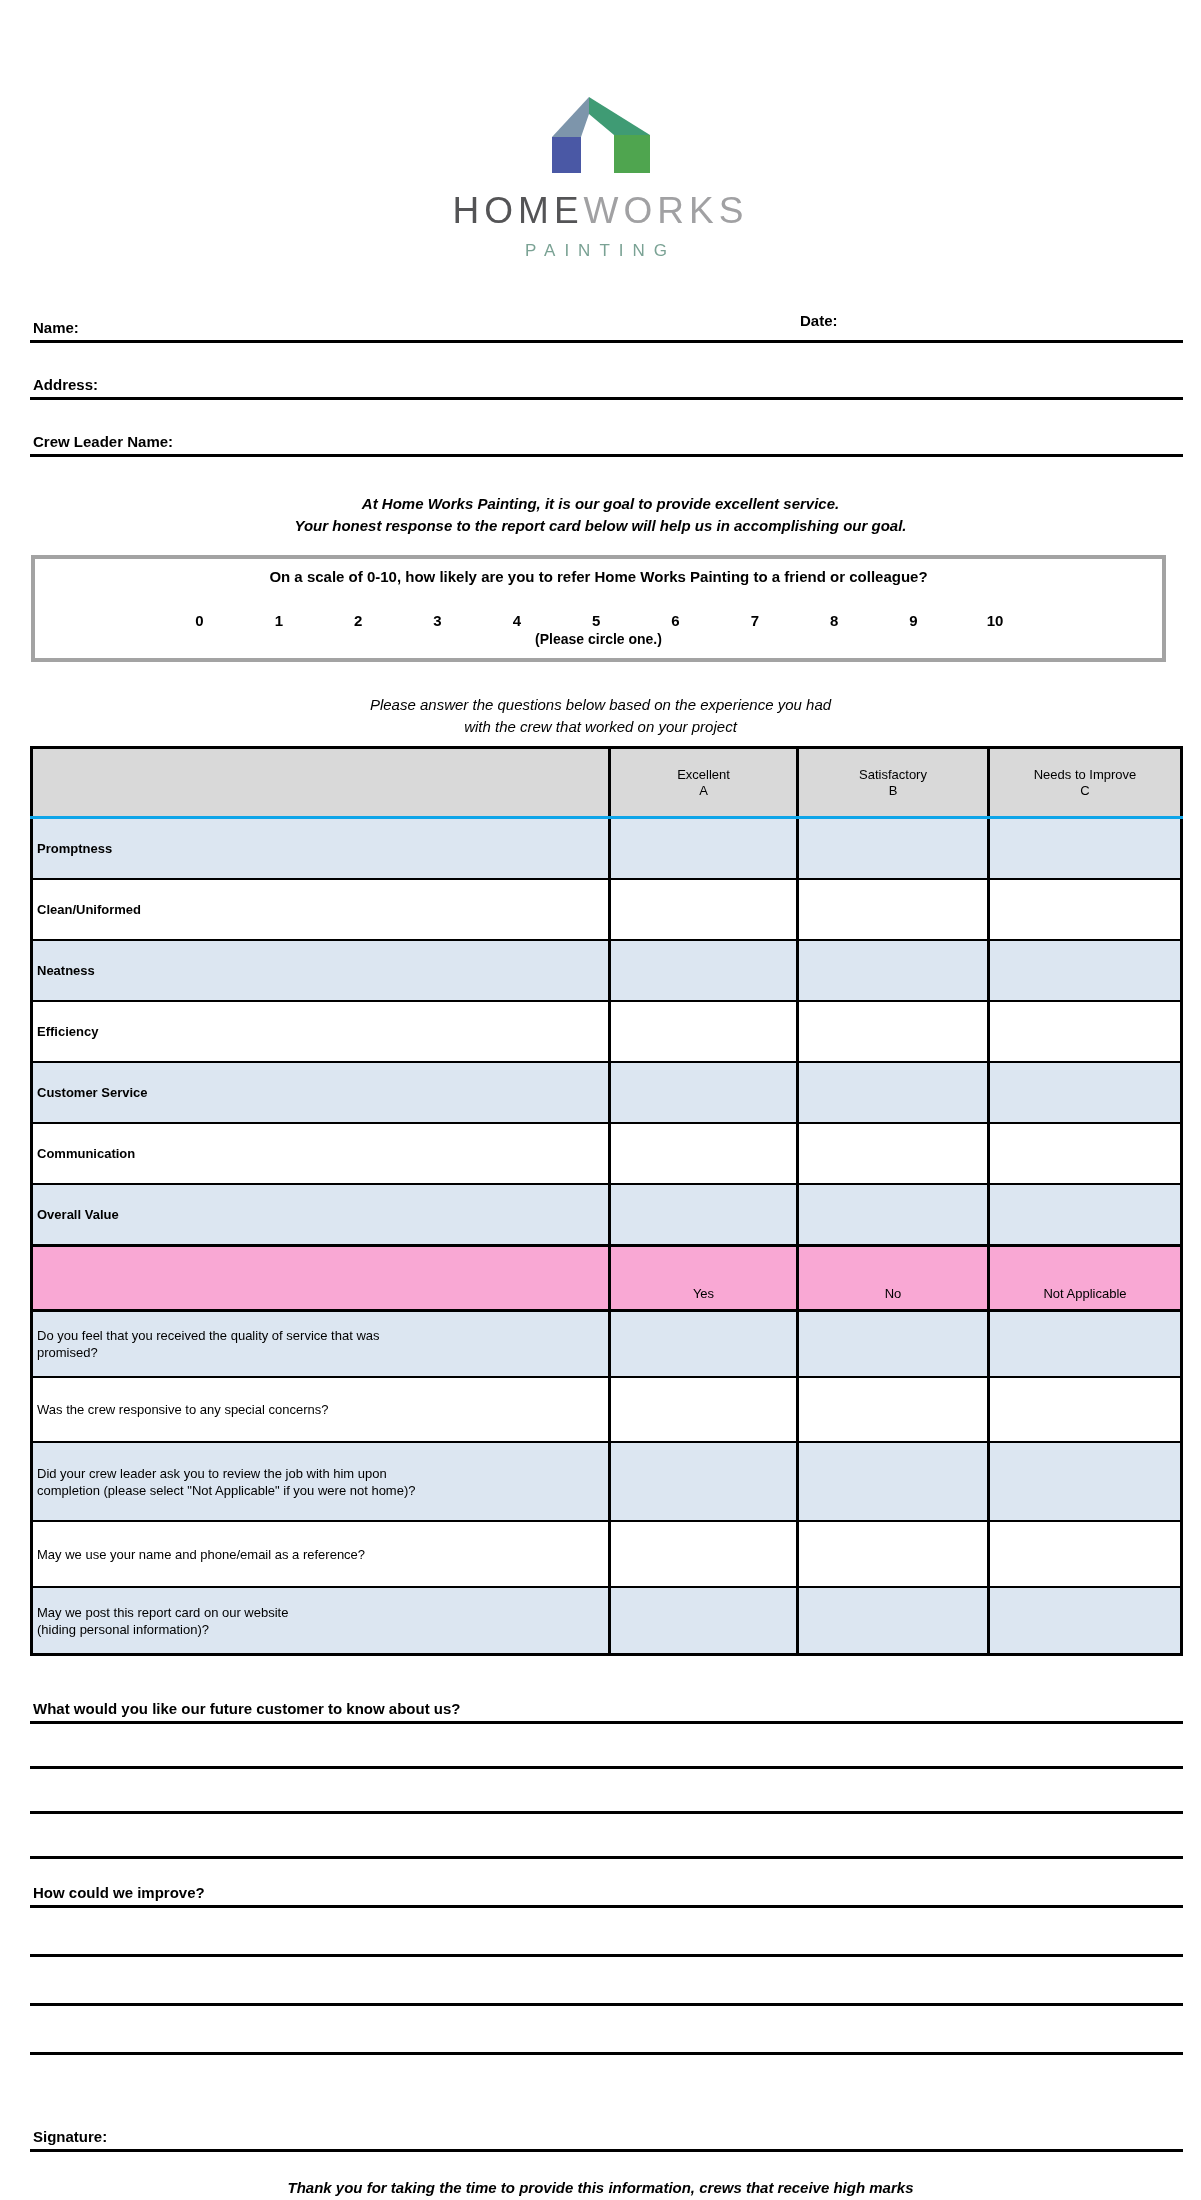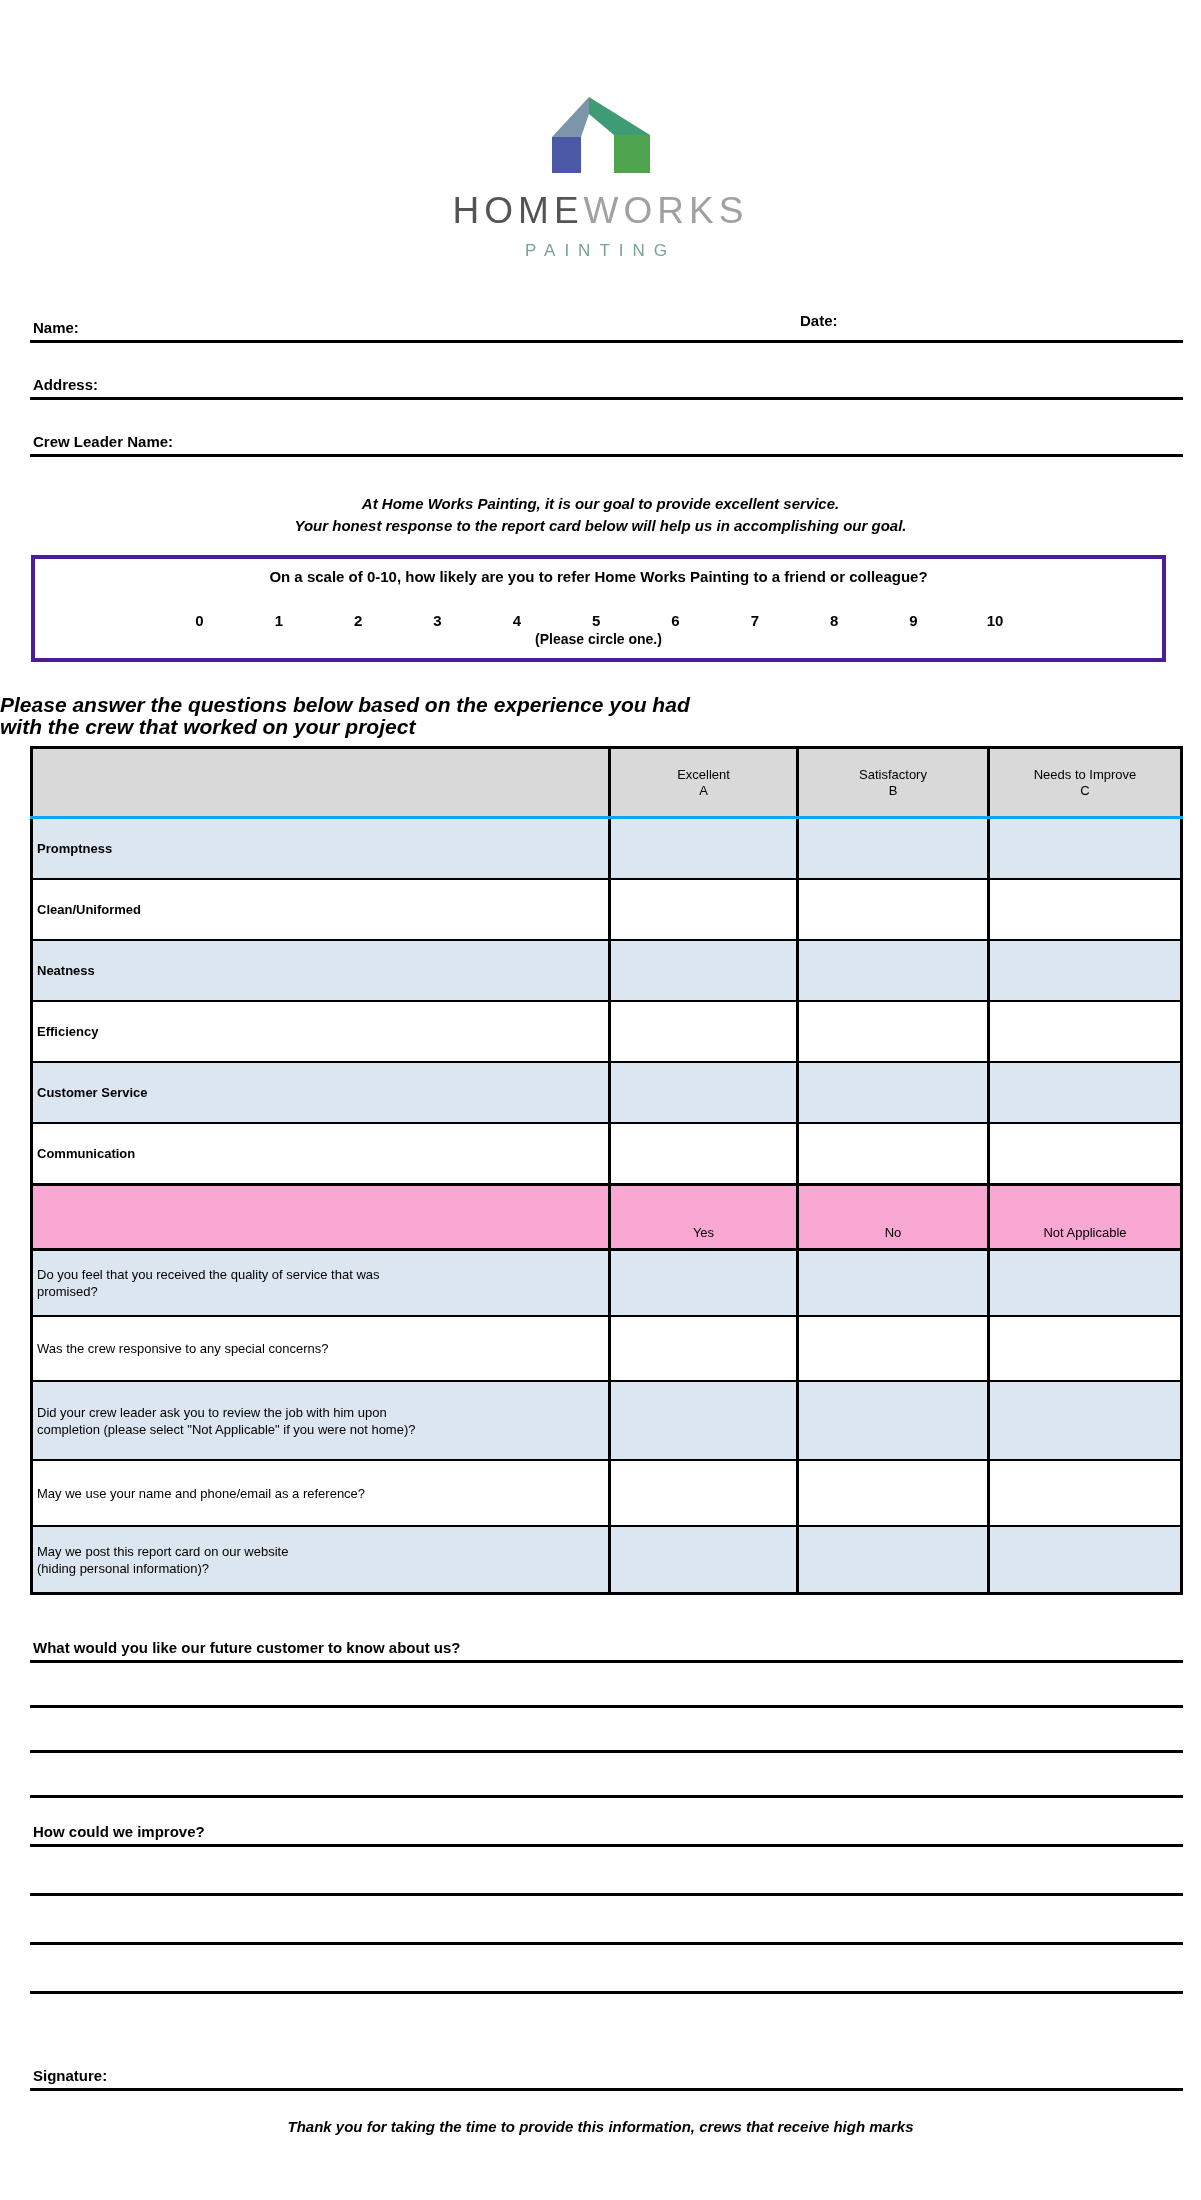--- a/index.html
+++ b/index.html
@@ -17,27 +17,27 @@
   
   .fields{margin:60px 18px 0 30px;}
   .field-line{position:relative;border-bottom:3px solid #000;padding:0 0 3px 3px;margin-top:33px;}
   .field-line.first{margin-top:0;}
   .flabel{font-weight:bold;font-size:15px;line-height:18px;display:inline-block;}
   .date-label{position:absolute;left:770px;bottom:10px;}
 
   .italic-note{margin-top:36px;text-align:center;font-style:italic;font-weight:bold;font-size:15px;line-height:22px;}
 
   
-  .nps-box{margin:18px 35px 0 31px;border:4px solid #4c1d95;padding:9px 12px 10px;}
+  .nps-box{margin:18px 35px 0 31px;border:4px solid #a3a3a3;padding:9px 12px 10px;}
   .nps-q{text-align:center;font-weight:bold;font-size:15px;line-height:18px;}
   .nps-scale{display:flex;justify-content:space-between;width:810px;margin:26px auto 0;font-weight:bold;font-size:15px;line-height:18px;}
   .nps-scale span{min-width:12px;text-align:center;}
   .nps-instr{text-align:center;font-weight:bold;font-size:14px;line-height:17px;margin-top:1px;}
 
-  .table-intro{margin-top:32px;text-align:left;font-style:italic;font-weight:bold;font-size:21px;line-height:22px;}
+  .table-intro{margin-top:32px;text-align:center;font-style:italic;font-weight:normal;font-size:15px;line-height:22px;}
 
   
   table.report{border-collapse:collapse;margin:8px 21px 0 30px;width:1150px;table-layout:fixed;border:3px solid #000;}
   table.report td{border-top:2px solid #000;border-bottom:2px solid #000;border-left:3px solid #000;border-right:3px solid #000;overflow:hidden;}
   tr.hdr td{background:#d9d9d9;height:65px;text-align:center;vertical-align:middle;font-size:13px;line-height:16px;border-bottom:3px solid #0ea5e9;}
   tr.rating td{height:57px;font-size:13px;}
   td.lbl{padding-left:4px;vertical-align:middle;}
   tr.rating td.lbl{font-weight:bold;}
   tr.blue td{background:#dce6f1;}
   tr.ynhdr td{background:#f9a8d4;height:53px;text-align:center;vertical-align:bottom;padding-bottom:8px;font-size:13px;border-top:3px solid #000;border-bottom:3px solid #000;}
@@ -166,20 +166,26 @@
       <td></td>
       <td></td>
       <td></td>
     </tr>
     <tr class="rating">
       <td class="lbl">Communication</td>
       <td></td>
       <td></td>
       <td></td>
     </tr>
+    <tr class="rating blue">
+      <td class="lbl">Overall Value</td>
+      <td></td>
+      <td></td>
+      <td></td>
+    </tr>
 
     <tr class="ynhdr">
       <td></td>
       <td>Yes</td>
       <td>No</td>
       <td>Not Applicable</td>
     </tr>
 
     <tr class="q q1 blue">
       <td class="lbl">

